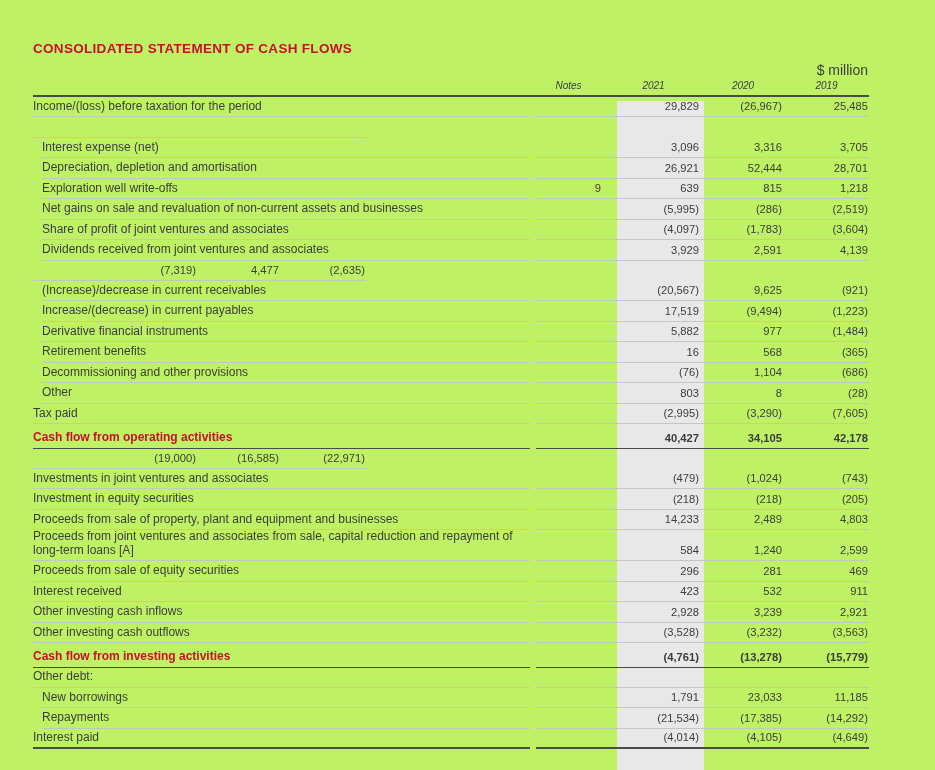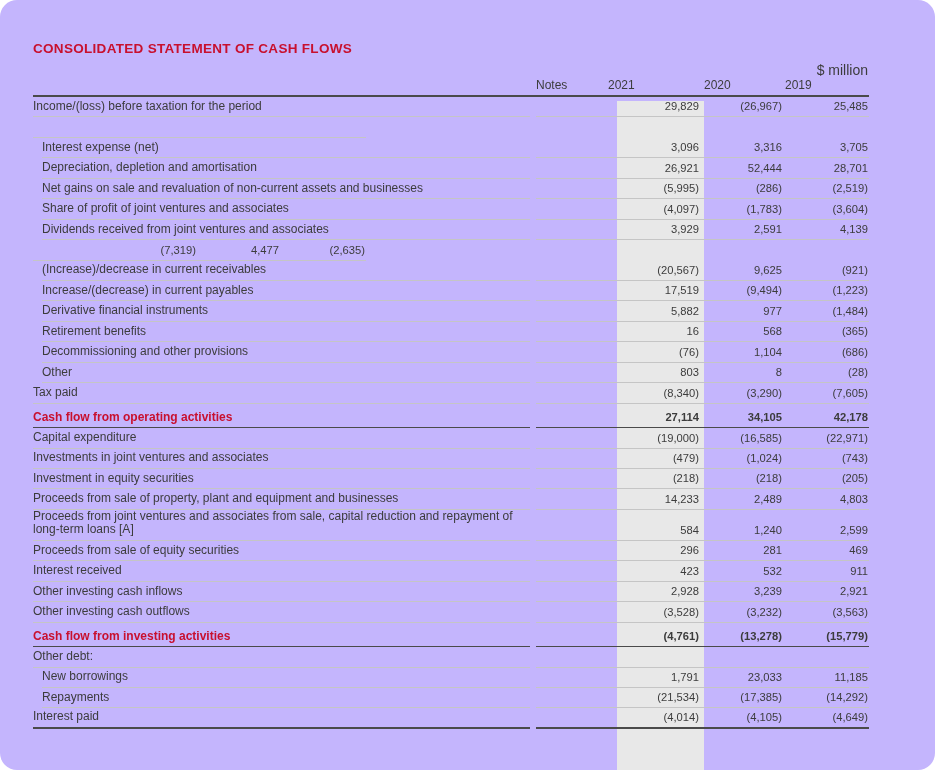--- a/index.html
+++ b/index.html
@@ -4,30 +4,30 @@
 <style>
   :root{
     --red:#c8102e;
     --text:#3c3c3c;
     --rule:#c5c5c5;
     --dark:#4a4a4a;
     --band:#e8e8e8;
   }
   *{box-sizing:border-box;}
   body{margin:0;background:#ffffff;font-family:"Liberation Sans",sans-serif;}
-  .page{position:relative;width:935px;height:770px;background:#c4b5fd;overflow:hidden;border-radius:17px;}
+  .page{position:relative;width:935px;height:770px;background:#bef264;overflow:hidden;}
   .band{position:absolute;left:617px;top:101px;width:87px;bottom:0;background:var(--band);}
   .content{position:absolute;left:33px;top:42px;width:836px;}
   .title{color:var(--red);font-weight:bold;font-size:13.5px;letter-spacing:.3px;line-height:14px;margin:0 0 8px 0;}
   .unit-row{text-align:right;color:var(--text);font-size:14px;line-height:13px;padding-right:1px;margin-bottom:2px;}
   .header-row{display:flex;align-items:stretch;border-bottom:2px solid var(--dark);}
   .header-row .hlabel{flex:1;margin-right:6px;}
   .nums{display:grid;grid-template-columns:72px 96px 81px 84px;align-items:end;}
   .header-row .nums{padding-bottom:3px;}
-  .hcell{text-align:left;color:var(--text);font-size:12px;line-height:13px;}
+  .hcell{text-align:center;color:var(--text);font-size:10px;line-height:13px;font-style:italic;}
   .c1{padding-right:7px;}
   .c2{padding-right:5px;}
   .c3{padding-right:3px;}
   .c4{padding-right:1px;}
   .row{display:flex;align-items:stretch;min-height:20.45px;}
   .label-cell{flex:1;margin-right:6px;border-bottom:1px solid var(--rule);
     display:flex;align-items:flex-end;padding-bottom:3px;
     color:var(--text);font-size:12px;line-height:13.5px;}
   .row .nums{border-bottom:1px solid var(--rule);}
   .cell{text-align:right;color:var(--text);font-size:11.2px;line-height:13px;padding-bottom:3px;}
@@ -92,20 +92,29 @@
     <div class="row indent">
       <div class="label-cell">Depreciation, depletion and amortisation</div>
       <div class="nums">
         <div class="cell c1"></div>
         <div class="cell c2">26,921</div>
         <div class="cell c3">52,444</div>
         <div class="cell c4">28,701</div>
       </div>
     </div>
 
+    <div class="row indent">
+      <div class="label-cell">Exploration well write-offs</div>
+      <div class="nums">
+        <div class="cell c1">9</div>
+        <div class="cell c2">639</div>
+        <div class="cell c3">815</div>
+        <div class="cell c4">1,218</div>
+      </div>
+    </div>
 
     <div class="row indent">
       <div class="label-cell">Net gains on sale and revaluation of non-current assets and businesses</div>
       <div class="nums">
         <div class="cell c1"></div>
         <div class="cell c2">(5,995)</div>
         <div class="cell c3">(286)</div>
         <div class="cell c4">(2,519)</div>
       </div>
     </div>
@@ -196,38 +205,37 @@
         <div class="cell c2">803</div>
         <div class="cell c3">8</div>
         <div class="cell c4">(28)</div>
       </div>
     </div>
 
     <div class="row">
       <div class="label-cell">Tax paid</div>
       <div class="nums">
         <div class="cell c1"></div>
-        <div class="cell c2">(8,340)</div>
+        <div class="cell c2">(2,995)</div>
         <div class="cell c3">(3,290)</div>
         <div class="cell c4">(7,605)</div>
       </div>
     </div>
 
     <div class="row total">
       <div class="label-cell">Cash flow from operating activities</div>
       <div class="nums">
         <div class="cell c1"></div>
-        <div class="cell c2">27,114</div>
+        <div class="cell c2">40,427</div>
         <div class="cell c3">34,105</div>
         <div class="cell c4">42,178</div>
       </div>
     </div>
 
     <div class="row">
-      <div class="label-cell">Capital expenditure</div>
       <div class="nums">
         <div class="cell c1"></div>
         <div class="cell c2">(19,000)</div>
         <div class="cell c3">(16,585)</div>
         <div class="cell c4">(22,971)</div>
       </div>
     </div>
 
     <div class="row">
       <div class="label-cell">Investments in joint ventures and associates</div>

